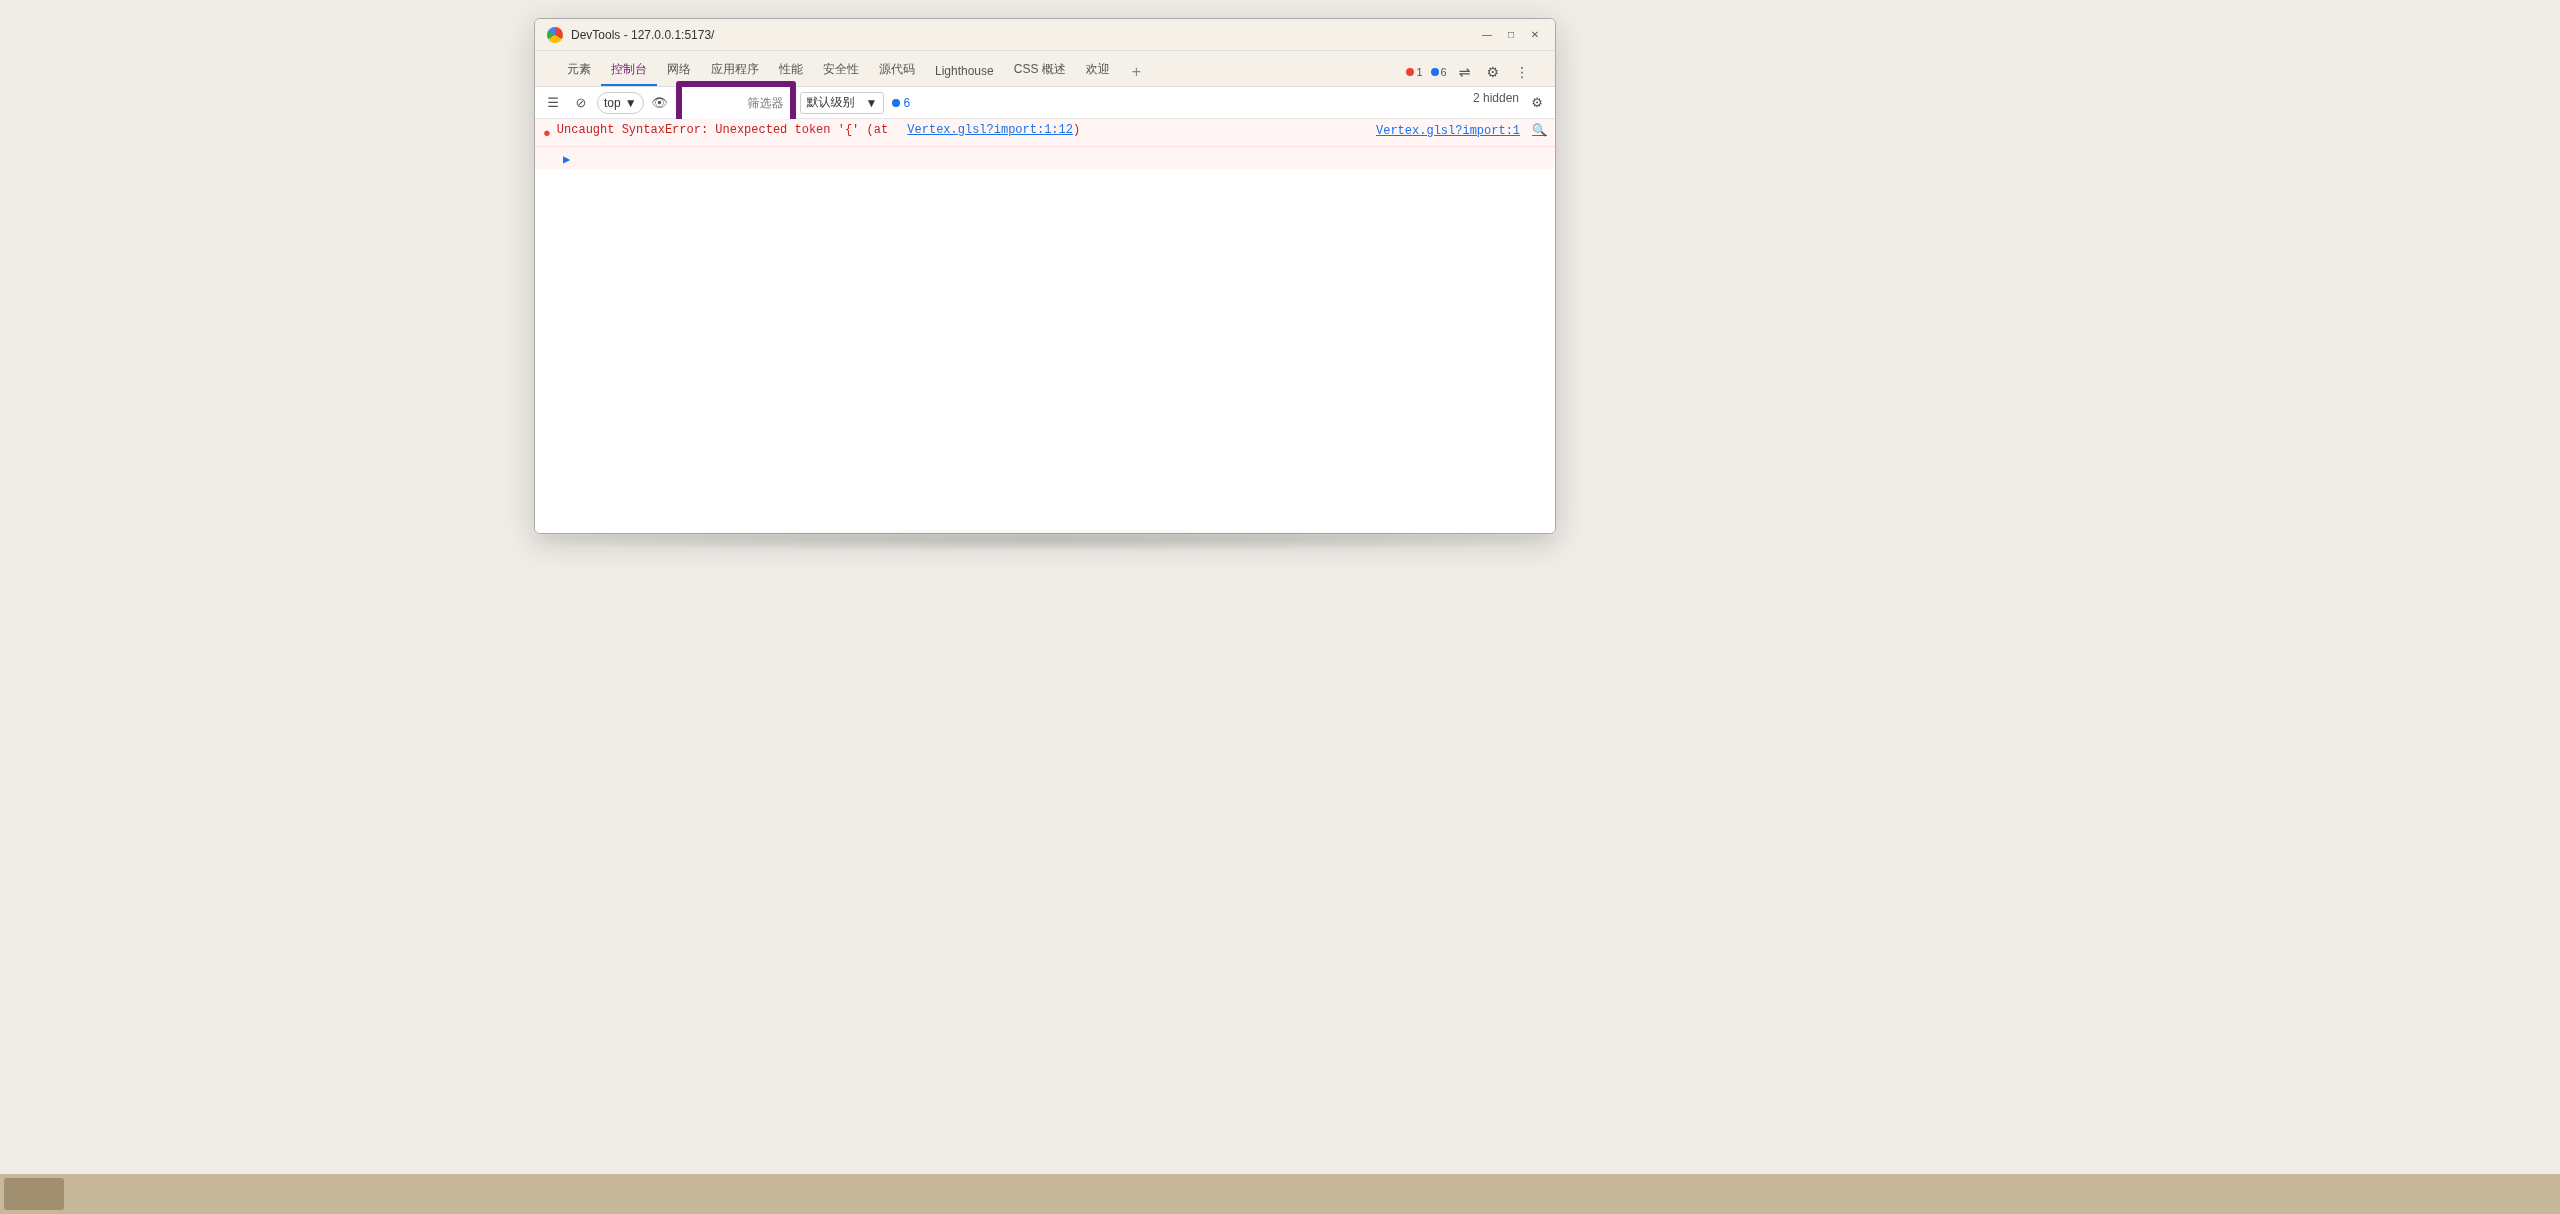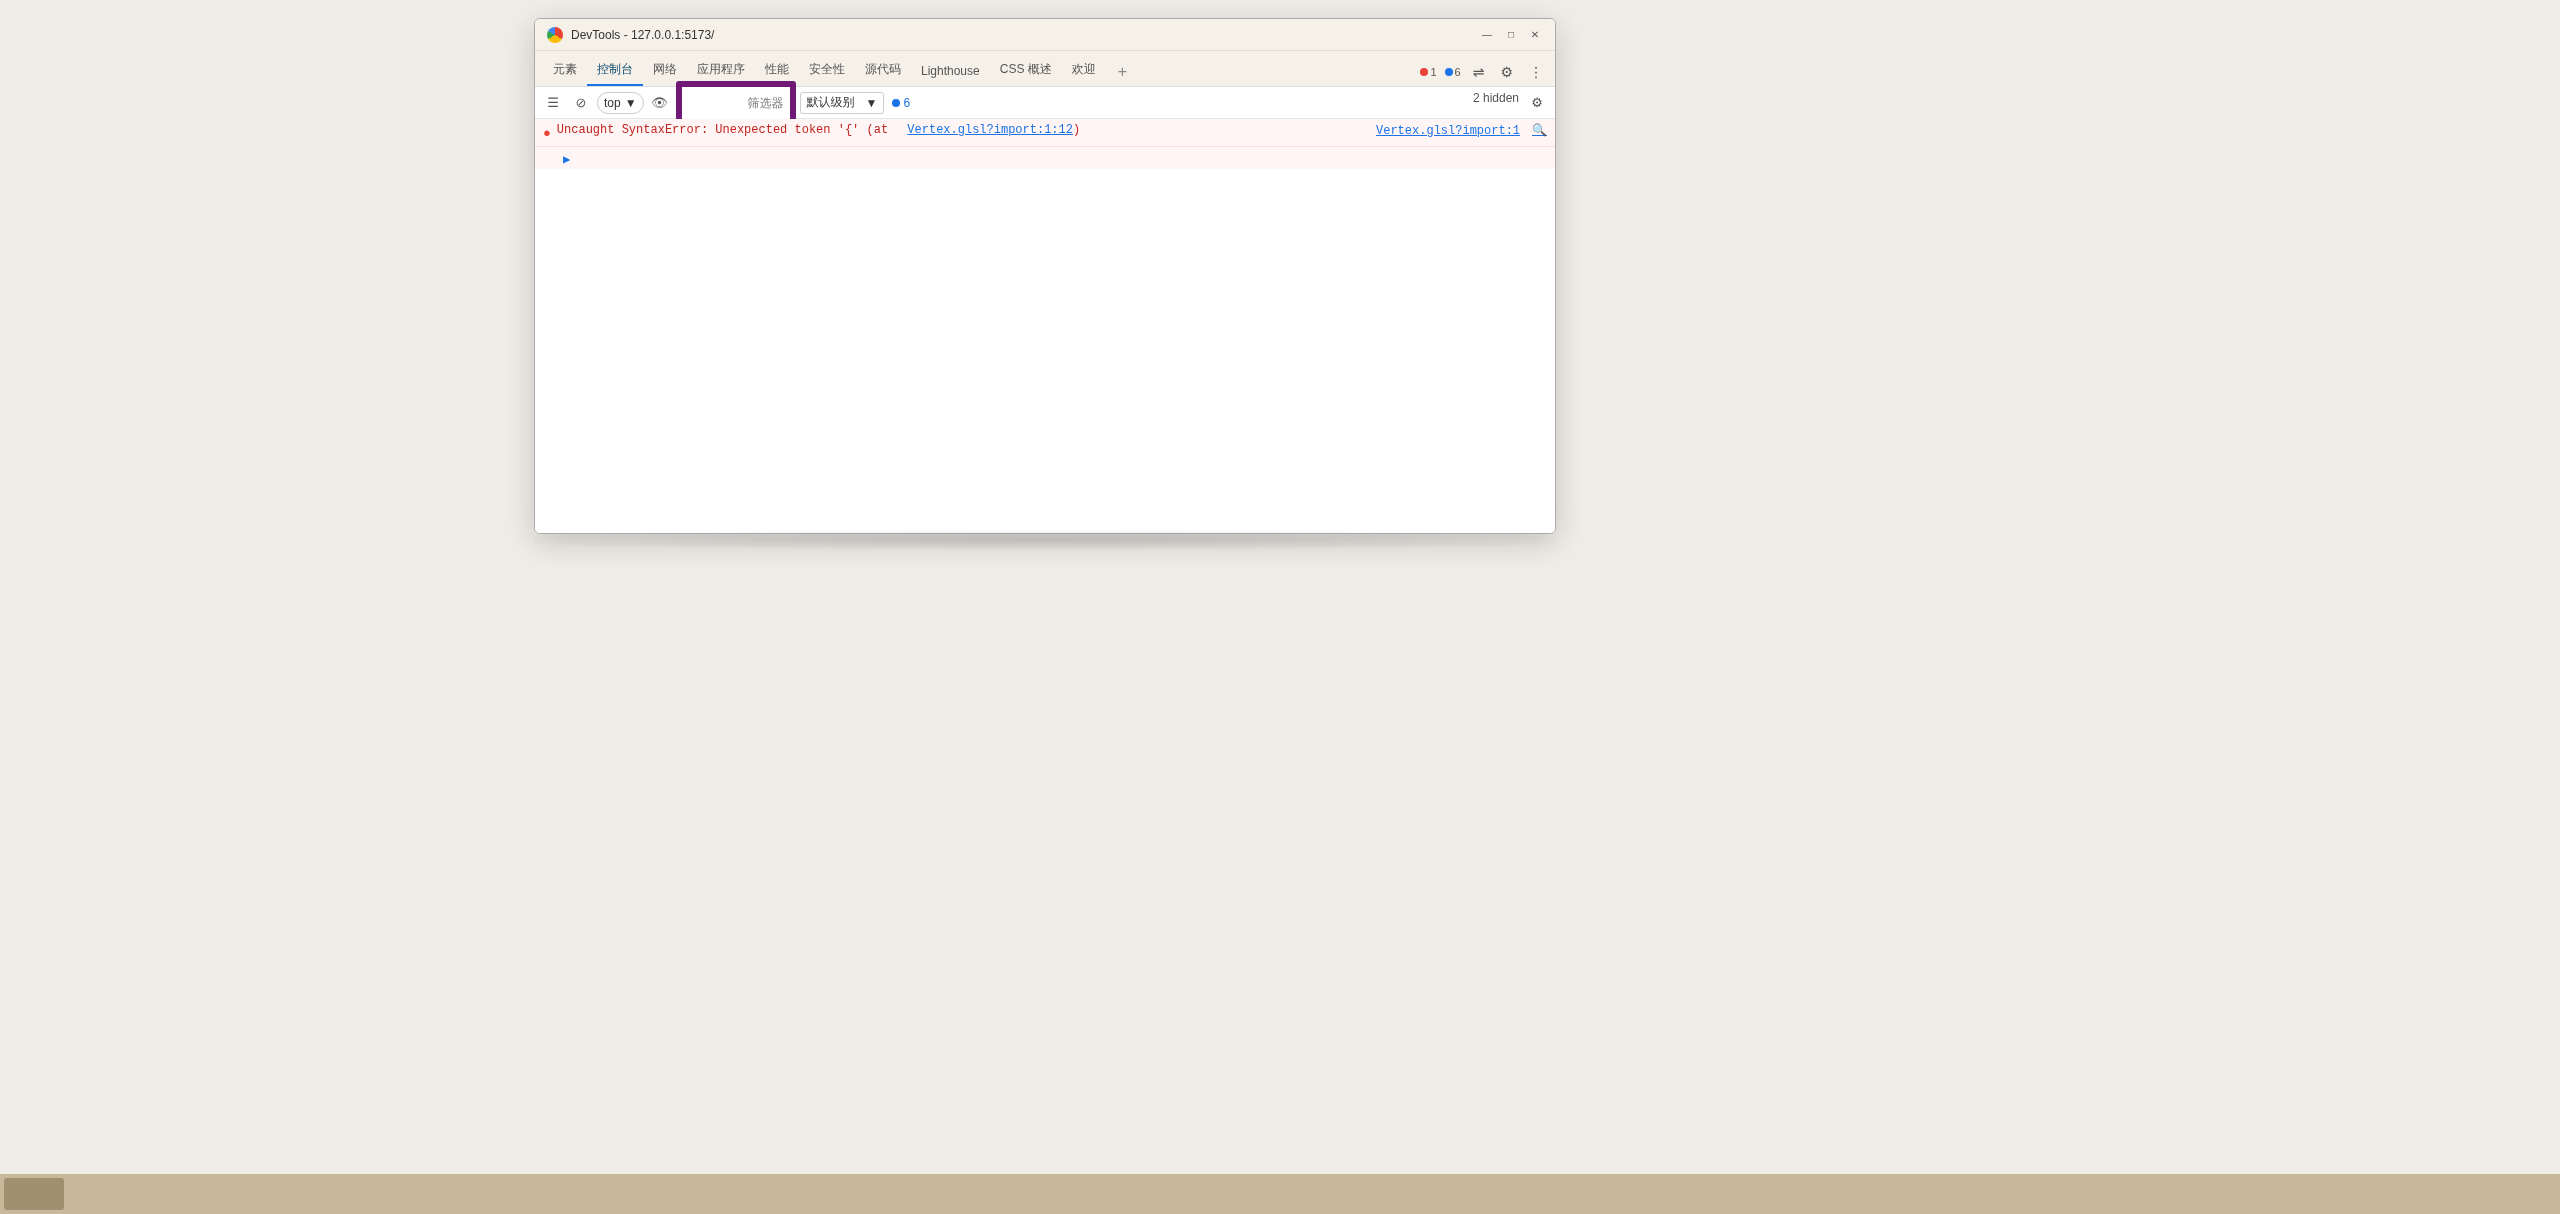--- a/index.html
+++ b/index.html
@@ -92,33 +92,33 @@
       color: #555;
     }
 
     
     .nav-tabs {
       height: 36px;
       background: #f5f0e8;
       border-bottom: 1px solid #ddd;
       display: flex;
       align-items: flex-end;
-      padding: 0 8px;
+      padding: 0 22px;
       flex-shrink: 0;
     }
     .nav-tab {
       padding: 6px 10px;
       font-size: 12px;
       color: #555;
       cursor: pointer;
       border-bottom: 2px solid transparent;
       white-space: nowrap;
     }
     .nav-tab.active {
-      color: #0c4a6e;
+      color: #701a75;
       border-bottom: 2px solid #1a73e8;
     }
     .nav-tab-add {
       padding: 6px 8px;
       font-size: 16px;
       color: #888;
       cursor: pointer;
       margin-left: 4px;
       line-height: 1;
     }

